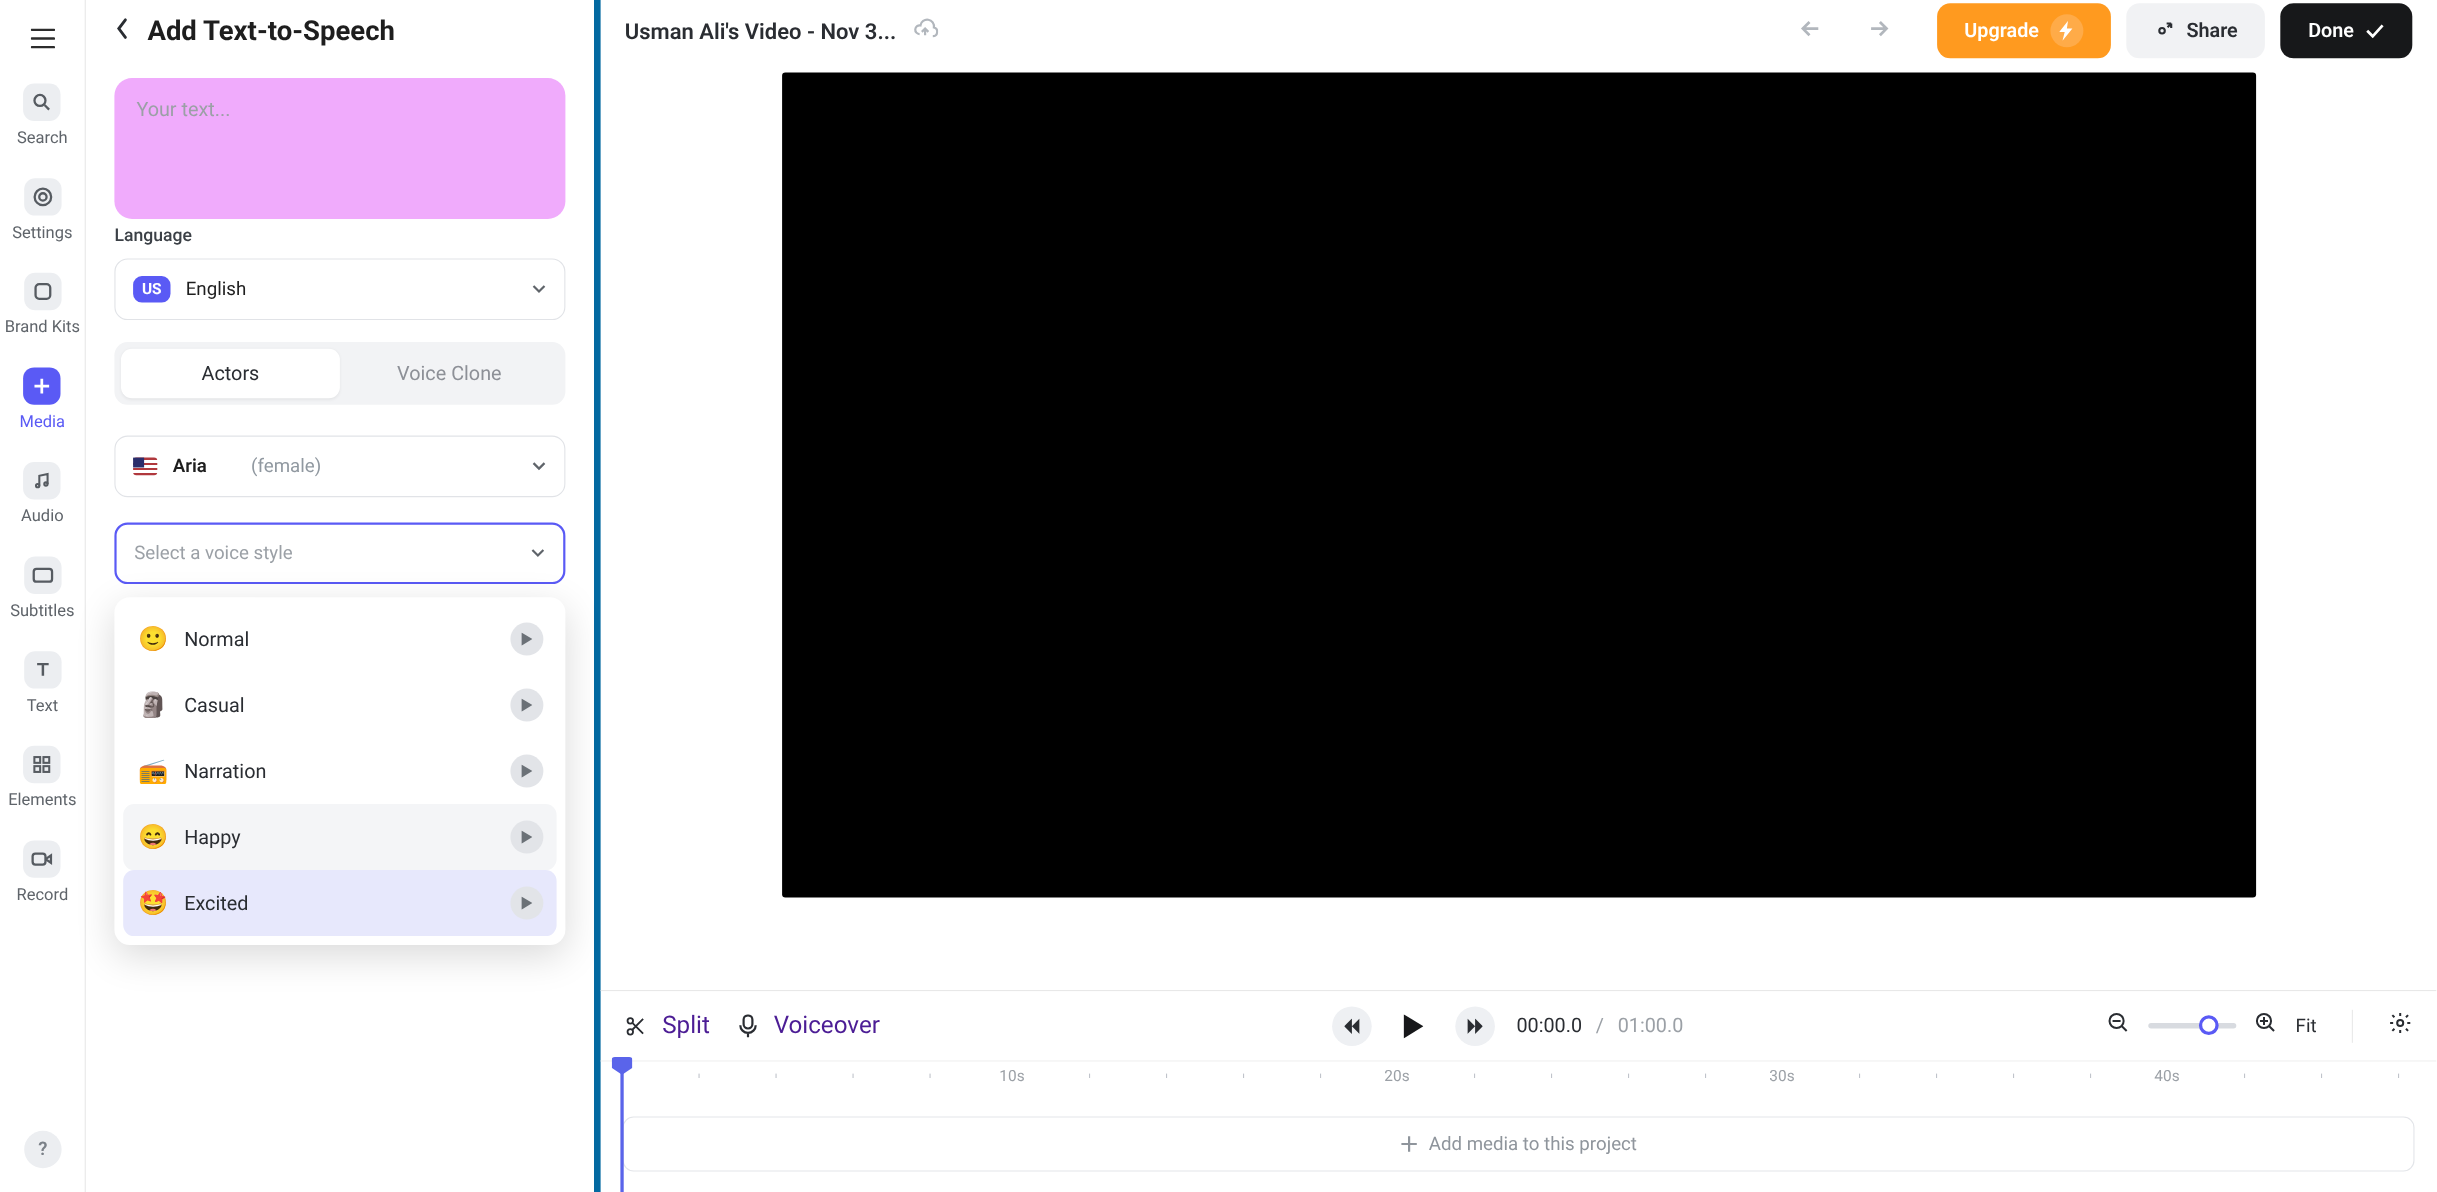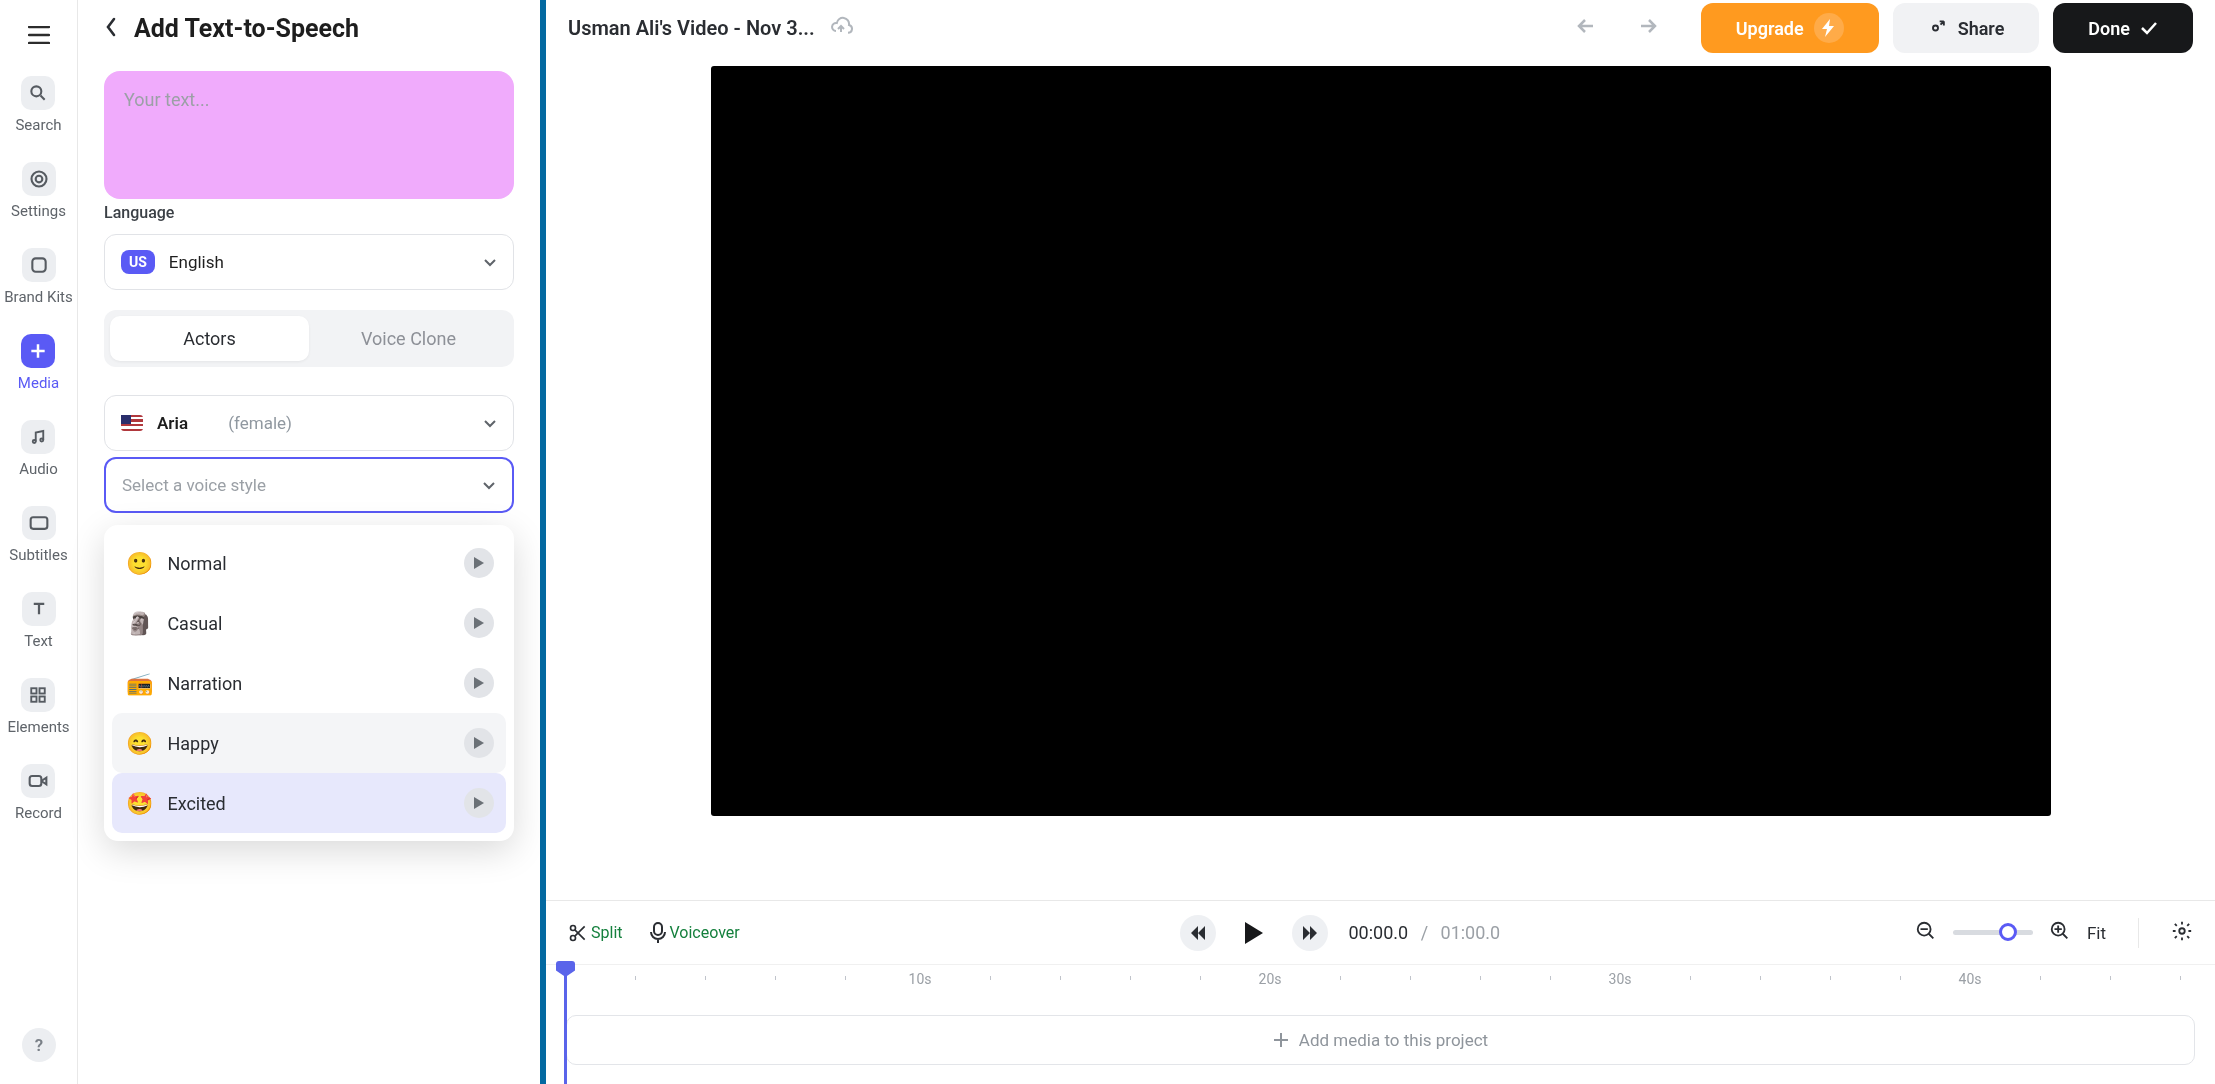--- a/index.html
+++ b/index.html
@@ -48,35 +48,35 @@
     .dd-play{position:absolute; right:12px; top:50%; transform:translateY(-50%); width:30px; height:30px; border-radius:50%; background:#e2e4e8; display:flex; align-items:center; justify-content:center;}
     .dd-play svg{fill:#6b7177;}
     
     .main-col{flex:1; display:flex; flex-direction:column;}
     .top-bar{height:56px; display:flex; align-items:center; padding:0 22px; gap:14px;}
     .proj-title{font-size:20px; font-weight:600; color:#2a2d32;}
     .cloud-icon{color:#9aa1a9;}
     .top-spacer{flex:1;}
     .undo-redo{display:flex; gap:28px; margin-right:28px;}
     .undo-redo svg{stroke:#b2b7bd;}
-    .btn{height:50px; display:flex; align-items:center; padding:0 35px; border-radius:12px; cursor:pointer; font-size:18px; font-weight:600; gap:10px;}
+    .btn{height:50px; display:flex; align-items:center; padding:0 25px; border-radius:12px; cursor:pointer; font-size:18px; font-weight:600; gap:10px;}
     .btn-upgrade{background:#ff9a1f; color:#fff;}
     .btn-upgrade .bolt{background:#ffab48; width:30px; height:30px; border-radius:50%; display:flex; align-items:center; justify-content:center;}
     .btn-share{background:#f1f2f4; color:#2a2d32;}
     .btn-done{background:#17181a; color:#fff;}
     
     .preview-area{flex:1; display:flex; flex-direction:column; align-items:center; padding-top:10px;}
     .video-canvas{width:1340px; height:750px; background:#000; border-radius:3px;}
     .preview-controls{margin-top:18px; display:flex; gap:20px; align-items:center;}
     .pill{height:48px; border:1px solid #e3e5e9; border-radius:12px; background:#fff; display:flex; align-items:center; padding:0 16px; gap:10px; cursor:pointer; font-size:17px;}
     .pill .muted{color:#9ba0a6; font-weight:400;}
     .bg-swatch{width:26px; height:26px; border-radius:50%; background:#000;}
     
     .timeline-tools{height:64px; border-top:1px solid #e8e8e8; display:flex; align-items:center; padding:0 22px;}
-    .tool-btn{display:flex; align-items:center; gap:3px; font-size:16px; color:#15803d; cursor:pointer; margin-right:26px;}
+    .tool-btn{display:flex; align-items:center; gap:14px; font-size:22px; color:#4c1d95; cursor:pointer; margin-right:26px;}
     .tool-btn svg{stroke:#2a2d32;}
     .tools-spacer-left{flex:1;}
     .play-trio{display:flex; gap:20px; align-items:center;}
     .play-circle{width:36px; height:36px; border-radius:50%; background:#eef0f3; display:flex; align-items:center; justify-content:center;}
     .play-circle.main{background:transparent;}
     .time-display{margin-left:20px; font-size:18px;}
     .time-display .cur{color:#2a2d32;}
     .time-display .sep{color:#9ba0a6; margin:0 8px;}
     .time-display .dur{color:#9ba0a6;}
     .tools-spacer-right{flex:1;}
@@ -217,21 +217,21 @@
 
   <div class="voice-group">
     <div class="select-box">
       <span class="flag-dot"></span>
       <span><span class="voice-name">Aria </span><span class="voice-gender">(female)</span></span>
       <span class="chev"><svg width="14" height="10" viewBox="0 0 14 10" fill="none">
             <path d="M2 2l5 5 5-5" stroke="#5f646a" stroke-width="2" fill="none"></path>
           </svg></span>
     </div>
 
-    <div class="select-box focused" style="margin-top:6px;">
+    <div class="select-box focused" style="margin-top:23px;">
       <span class="placeholder-text">Select a voice style</span>
       <span class="chev"><svg width="14" height="10" viewBox="0 0 14 10" fill="none">
             <path d="M2 2l5 5 5-5" stroke="#5f646a" stroke-width="2" fill="none"></path>
           </svg></span>
     </div>
 
     <div class="dropdown">
       <div class="dd-item">
         <span class="dd-emoji">🙂</span>
         <span class="dd-label">Normal</span>

